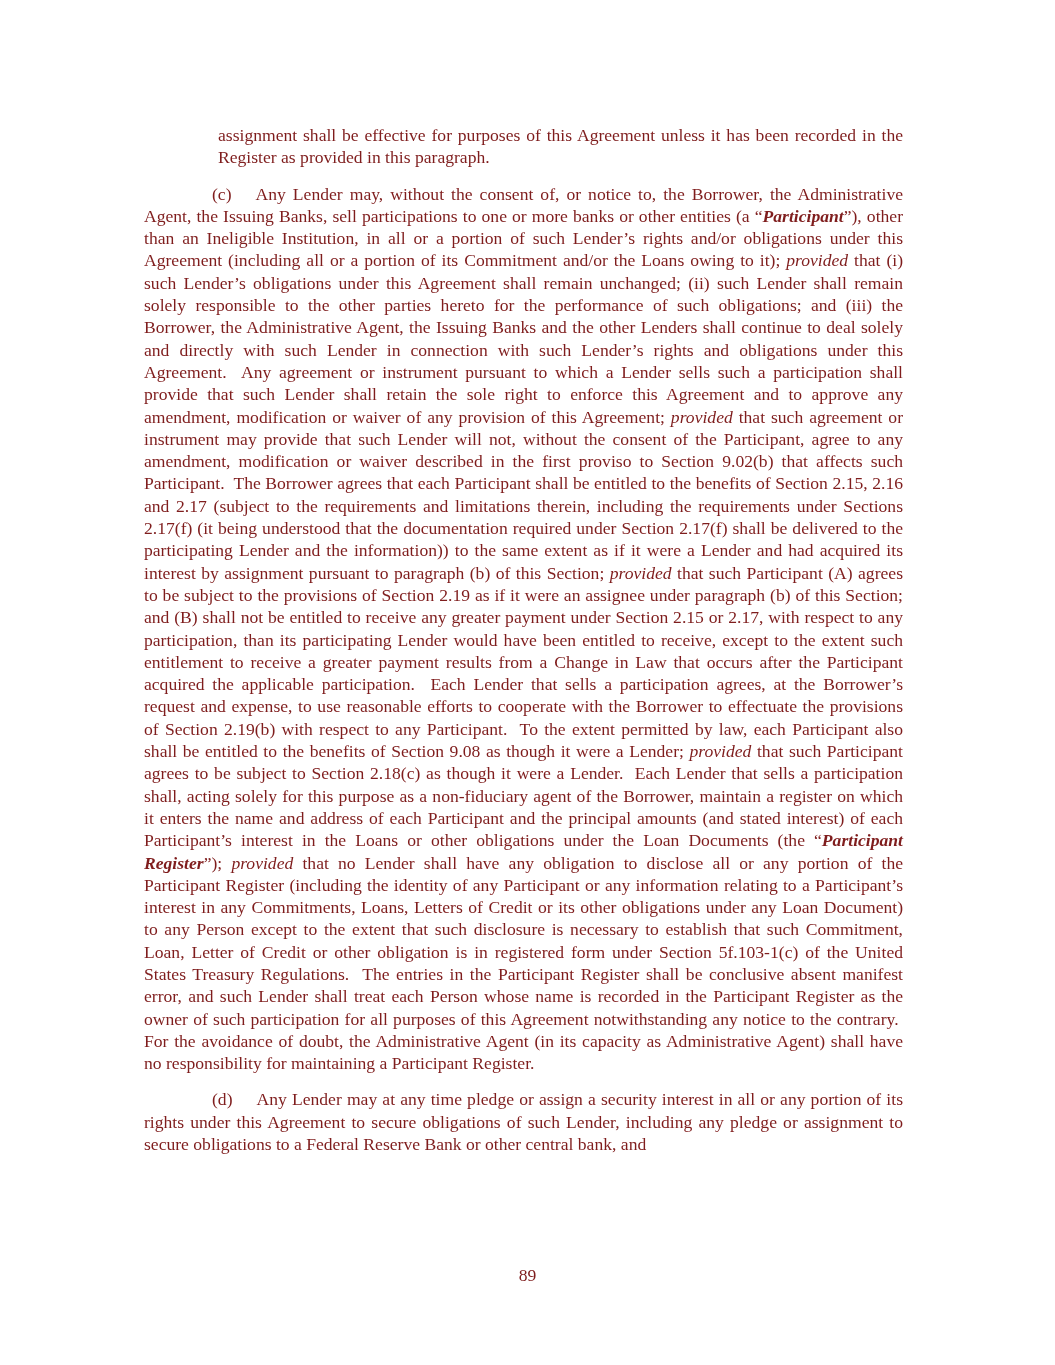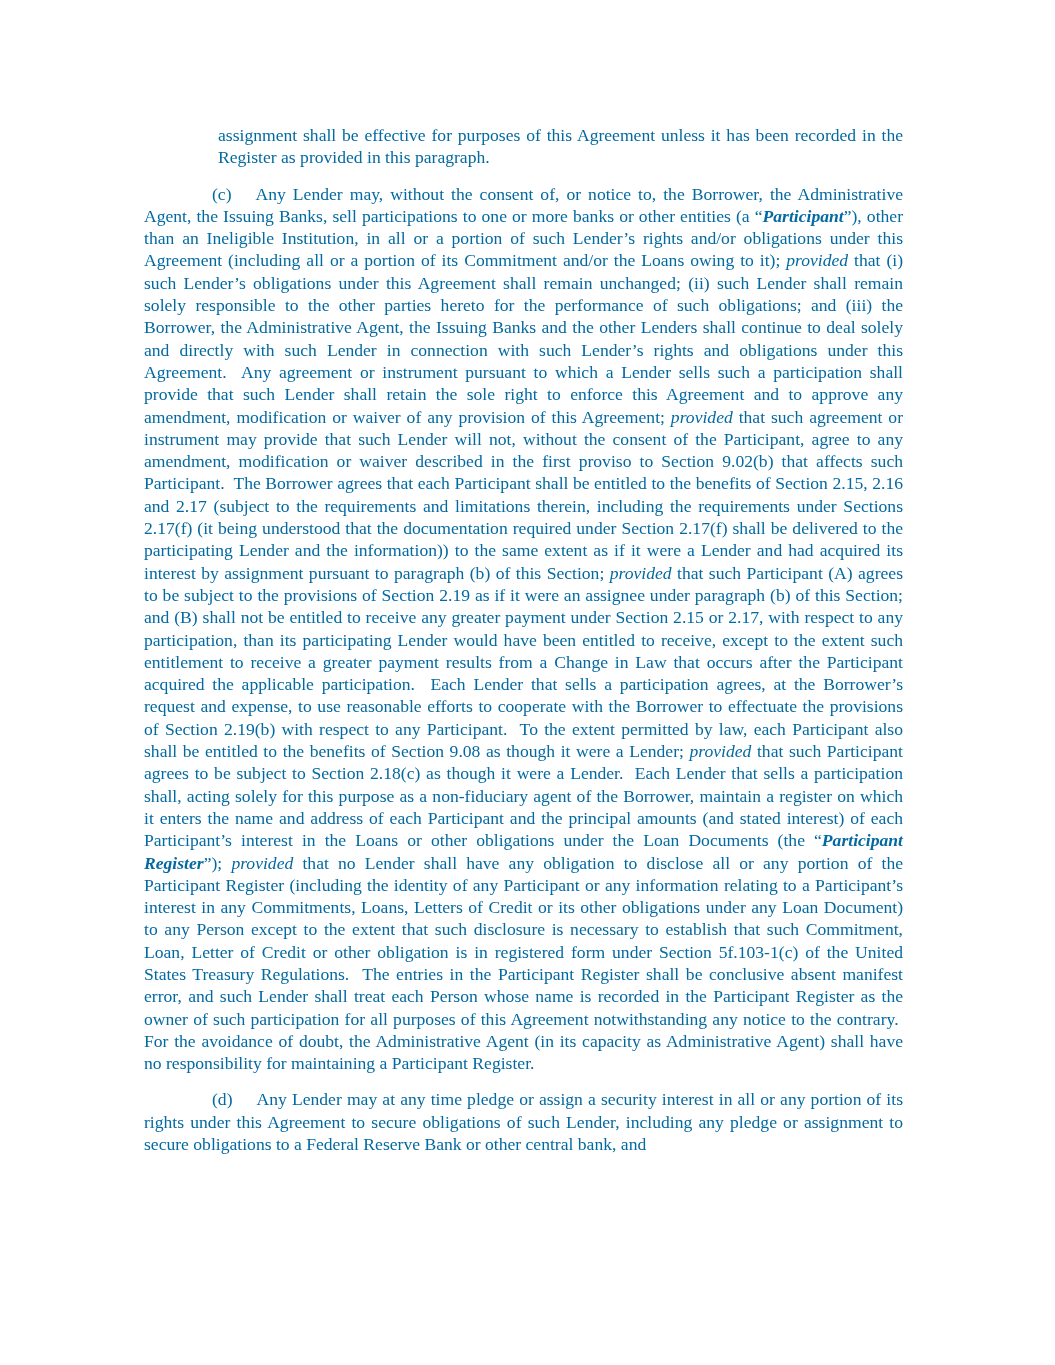--- a/index.html
+++ b/index.html
@@ -6,21 +6,21 @@
   html, body {
     margin: 0;
     padding: 0;
     background: #ffffff;
   }
   .page {
     position: relative;
     width: 1055px;
     height: 1365px;
     background: #ffffff;
-    color: #0369a1;
+    color: #7f1d1d;
     font-family: "Liberation Serif", "DejaVu Serif", serif;
     font-size: 17.6px;
     line-height: 22.3px;
     box-sizing: border-box;
     padding: 124px 152px 0 144px;
     overflow: hidden;
   }
   .para {
     text-align: justify;
     margin: 0;
@@ -53,13 +53,14 @@
     text-align: center;
   }
 </style>
 </head>
 <body>
 
 <div class="page">
   <p class="para indent-block"><span>assignment shall be effective for purposes of this Agreement unless it has been recorded in the Register as provided in this paragraph.</span></p>
   <p class="para body-para"><span>(c)</span><span class="tab-spacer"></span><span>Any Lender may, without the consent of, or notice to, the Borrower, the Administrative Agent, the Issuing Banks, sell participations to one or more banks or other entities (a “</span><span class="run-bold-italic">Participant</span><span>”), other than an Ineligible Institution, in all or a portion of such Lender’s rights and/or obligations under this Agreement (including all or a portion of its Commitment and/or the Loans owing to it); </span><span class="run-italic">provided</span><span> that (i) such Lender’s obligations under this Agreement shall remain unchanged; (ii) such Lender shall remain solely responsible to the other parties hereto for the performance of such obligations; and (iii) the Borrower, the Administrative Agent, the Issuing Banks and the other Lenders shall continue to deal solely and directly with such Lender in connection with such Lender’s rights and obligations under this Agreement.&nbsp; Any agreement or instrument pursuant to which a Lender sells such a participation shall provide that such Lender shall retain the sole right to enforce this Agreement and to approve any amendment, modification or waiver of any provision of this Agreement; </span><span class="run-italic">provided</span><span> that such agreement or instrument may provide that such Lender will not, without the consent of the Participant, agree to any amendment, modification or waiver described in the first proviso to Section 9.02(b) that affects such Participant.&nbsp; The Borrower agrees that each Participant shall be entitled to the benefits of Section 2.15, 2.16 and 2.17 (subject to the requirements and limitations therein, including the requirements under Sections 2.17(f) (it being understood that the documentation required under Section 2.17(f) shall be delivered to the participating Lender and the information)) to the same extent as if it were a Lender and had acquired its interest by assignment pursuant to paragraph (b) of this Section; </span><span class="run-italic">provided</span><span> that such Participant (A) agrees to be subject to the provisions of Section 2.19 as if it were an assignee under paragraph (b) of this Section; and (B) shall not be entitled to receive any greater payment under Section 2.15 or 2.17, with respect to any participation, than its participating Lender would have been entitled to receive, except to the extent such entitlement to receive a greater payment results from a Change in Law that occurs after the Participant acquired the applicable participation.&nbsp; Each Lender that sells a participation agrees, at the Borrower’s request and expense, to use reasonable efforts to cooperate with the Borrower to effectuate the provisions of Section 2.19(b) with respect to any Participant.&nbsp; To the extent permitted by law, each Participant also shall be entitled to the benefits of Section 9.08 as though it were a Lender; </span><span class="run-italic">provided</span><span> that such Participant agrees to be subject to Section 2.18(c) as though it were a Lender.&nbsp; Each Lender that sells a participation shall, acting solely for this purpose as a non-fiduciary agent of the Borrower, maintain a register on which it enters the name and address of each Participant and the principal amounts (and stated interest) of each Participant’s interest in the Loans or other obligations under the Loan Documents (the “</span><span class="run-bold-italic">Participant Register</span><span>”); </span><span class="run-italic">provided</span><span> that no Lender shall have any obligation to disclose all or any portion of the Participant Register (including the identity of any Participant or any information relating to a Participant’s interest in any Commitments, Loans, Letters of Credit or its other obligations under any Loan Document) to any Person except to the extent that such disclosure is necessary to establish that such Commitment, Loan, Letter of Credit or other obligation is in registered form under Section 5f.103-1(c) of the United States Treasury Regulations.&nbsp; The entries in the Participant Register shall be conclusive absent manifest error, and such Lender shall treat each Person whose name is recorded in the Participant Register as the owner of such participation for all purposes of this Agreement notwithstanding any notice to the contrary.&nbsp; For the avoidance of doubt, the Administrative Agent (in its capacity as Administrative Agent) shall have no responsibility for maintaining a Participant Register.</span></p>
   <p class="para body-para"><span>(d)</span><span class="tab-spacer"></span><span>Any Lender may at any time pledge or assign a security interest in all or any portion of its rights under this Agreement to secure obligations of such Lender, including any pledge or assignment to secure obligations to a Federal Reserve Bank or other central bank, and</span></p>
+  <div class="page-number">89</div>
 </div>
 
 </body></html>

